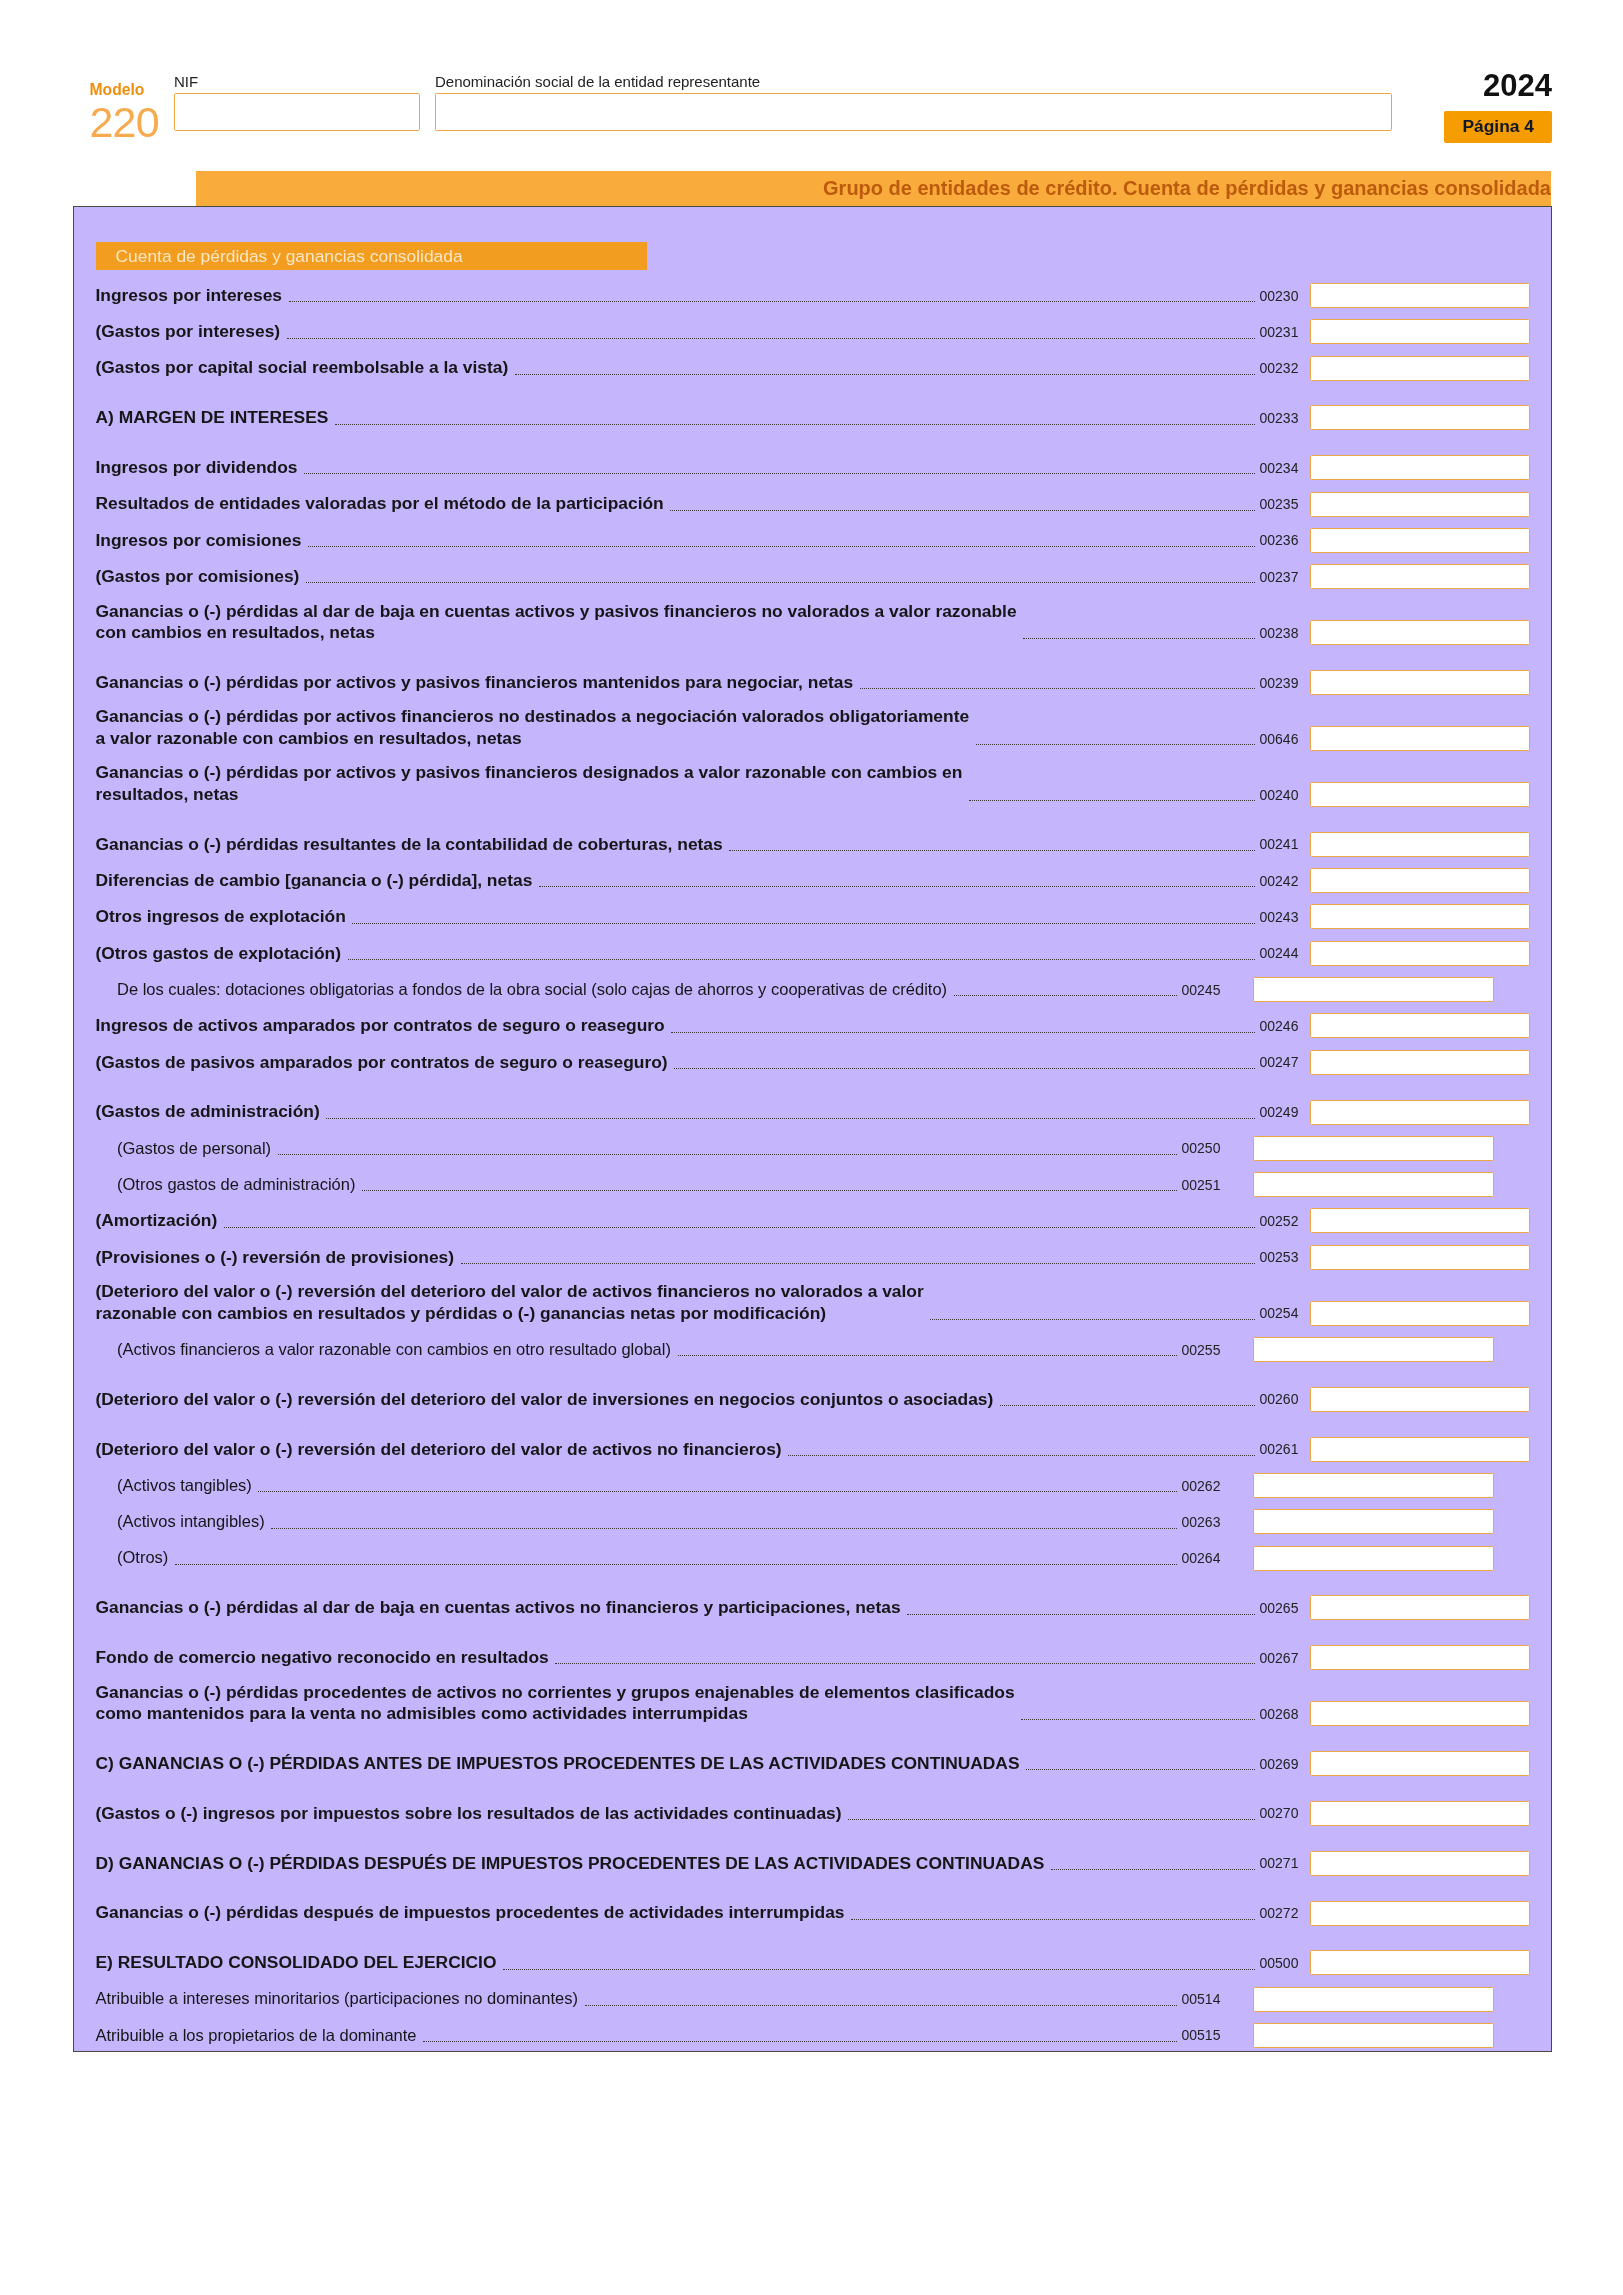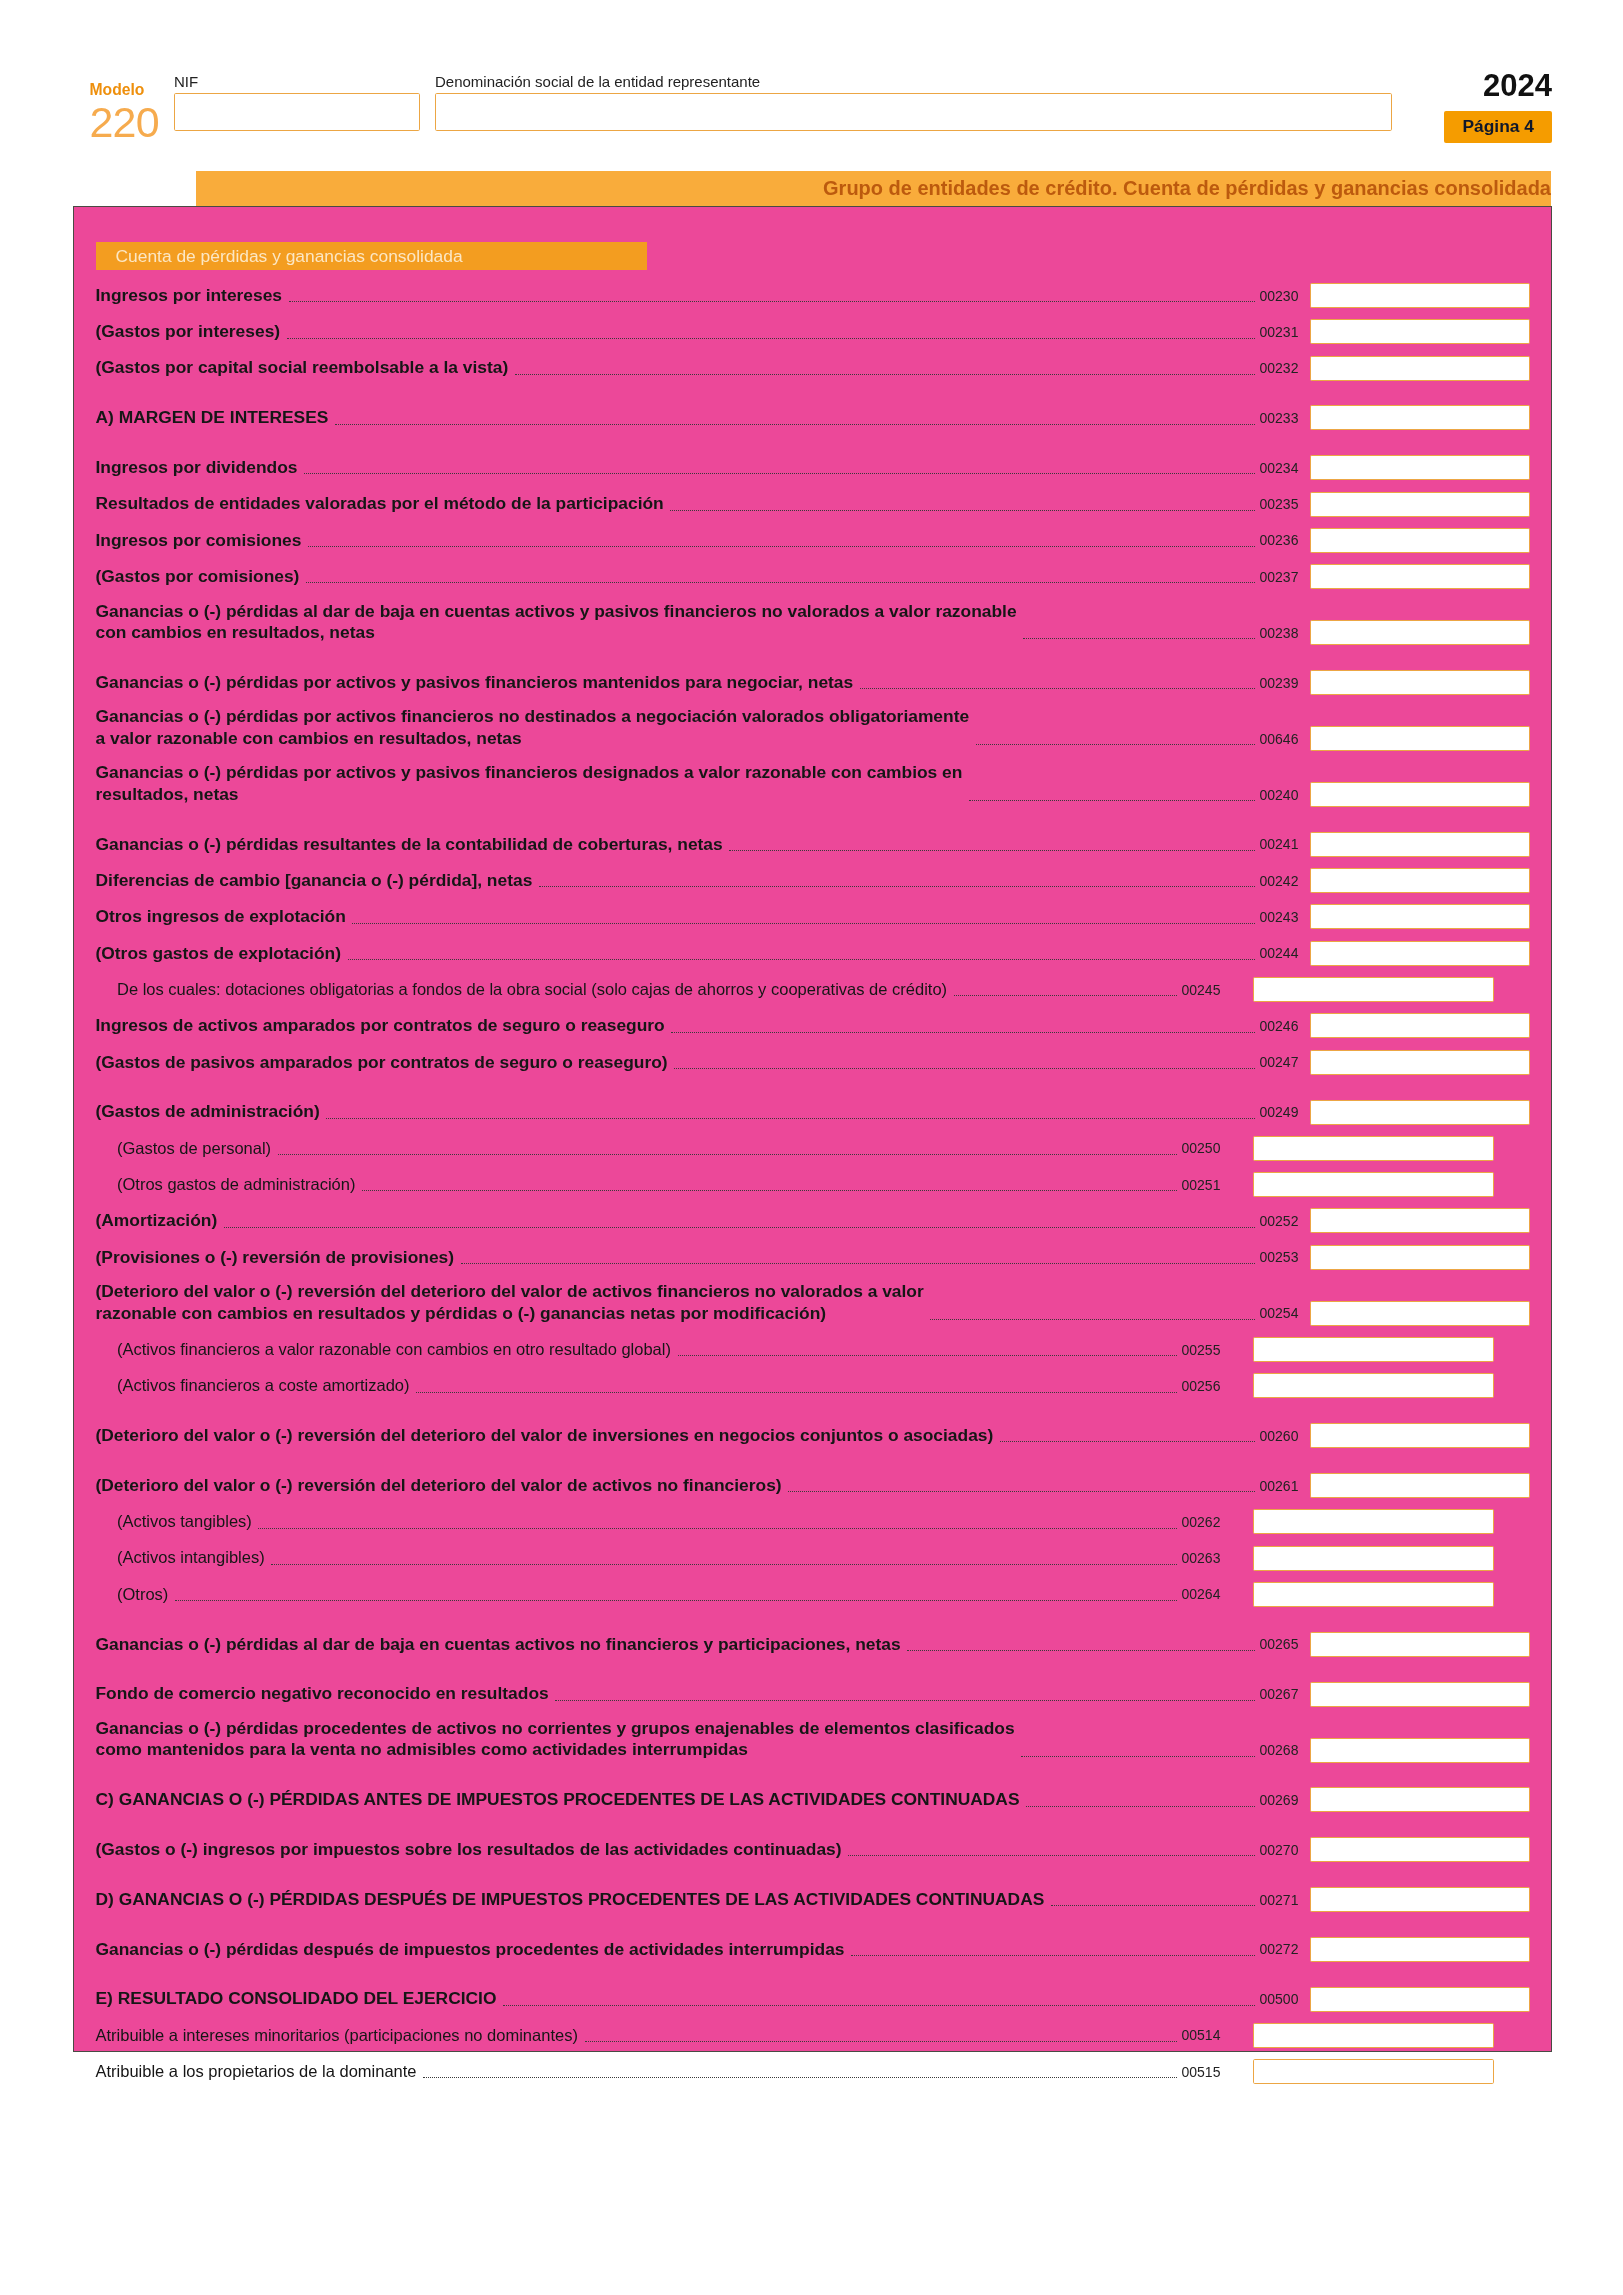--- a/index.html
+++ b/index.html
@@ -20,21 +20,21 @@
   .denom{left:362px;width:1052px;}
   .denom .field-input{width:957px;}
   .right{position:absolute;right:0;top:-5px;text-align:right;}
   .year{font-size:31px;font-weight:700;color:#111;}
   .page-badge{display:inline-block;margin-top:6.6px;background:#F59C00;color:#0f172a;font-size:17.4px;font-weight:700;padding:5.8px 18px;border-radius:2px;}
 
   
   .title-bar{position:absolute;left:196px;top:171px;width:1355px;height:35px;background:#F9AC3B;color:#BC5A0E;font-size:20px;font-weight:700;line-height:35px;padding-left:21.5px;box-sizing:border-box;text-align:right;}
 
   
-  .form-box{position:absolute;left:73px;top:206px;width:1479px;height:1846px;background:#ec4899;border:1.7px solid #4A4A44;box-sizing:border-box;padding:35px 21.5px 30px 21.5px;}
+  .form-box{position:absolute;left:73px;top:206px;width:1479px;height:1846px;background:#c4b5fd;border:1.7px solid #4A4A44;box-sizing:border-box;padding:35px 21.5px 30px 21.5px;}
   .section-badge{width:551px;height:28px;background:#F39D20;color:#FCE7C4;font-size:17.4px;line-height:28px;padding-left:20px;box-sizing:border-box;margin-bottom:10px;}
 
   
   .row{display:flex;align-items:flex-end;margin-top:13px;}
   .row.gap{margin-top:26.5px;}
   .row-label{flex:0 1 auto;font-size:17.4px;font-weight:700;line-height:21.5px;white-space:pre-line;color:#161616;}
   .row.sub .row-label{font-weight:400;font-size:16.5px;}
   .row.indent .row-label{padding-left:21.5px;}
   .leader{flex:1 1 auto;min-width:10px;height:0;border-bottom:1.7px dotted #3a3a3a;margin:0 5px 4.1px 6.6px;}
   .code-group{display:flex;align-items:center;flex:0 0 auto;margin-bottom:-1.7px;}
@@ -307,28 +307,20 @@
 
   <div class="row sub indent inset">
     <span class="row-label">(Activos financieros a valor razonable con cambios en otro resultado global)</span>
     <span class="leader"></span>
     <span class="code-group">
       <span class="row-code">00255</span>
       <input class="row-input" type="text" style="">
     </span>
   </div>
 
-  <div class="row sub indent inset">
-    <span class="row-label">(Activos financieros a coste amortizado)</span>
-    <span class="leader"></span>
-    <span class="code-group">
-      <span class="row-code">00256</span>
-      <input class="row-input" type="text" style="">
-    </span>
-  </div>
 
   <div class="row gap">
     <span class="row-label">(Deterioro del valor o (-) reversión del deterioro del valor de inversiones en negocios conjuntos o asociadas)</span>
     <span class="leader"></span>
     <span class="code-group">
       <span class="row-code">00260</span>
       <input class="row-input" type="text" style="">
     </span>
   </div>
 

